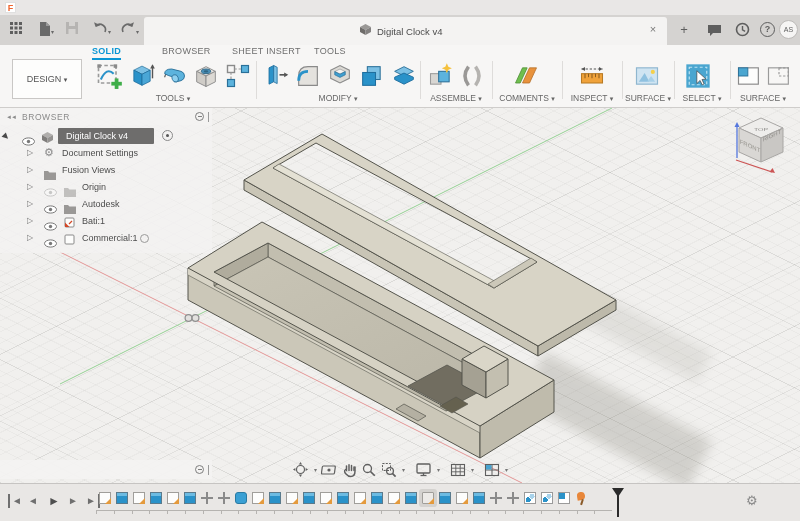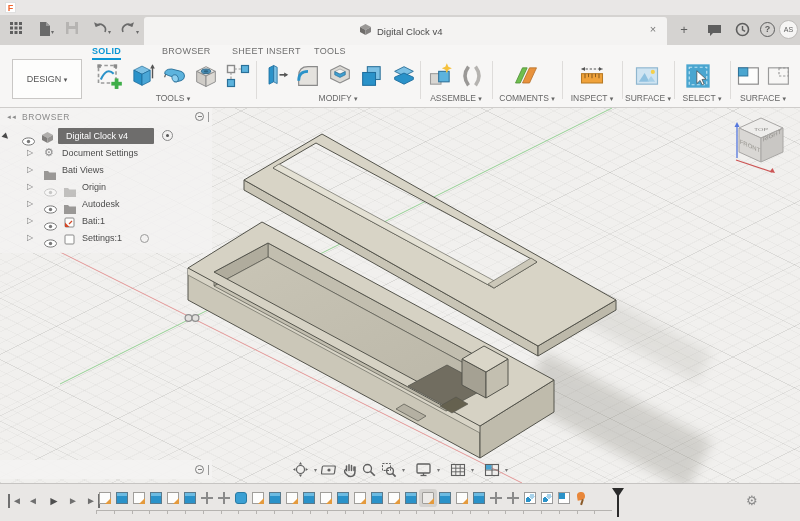--- a/index.html
+++ b/index.html
@@ -475,21 +475,21 @@
           <span class="lbl" style="left:62px;">Document Settings</span>
         </div>
 
         <div class="trow">
           <span class="exp">▷</span>
           <span style="position:absolute;left:44px;top:4px;">
             <svg width="12" height="10" viewBox="0 0 12 10">
                 <path d="M0 1 h4 l1.5 1.5 H12 V10 H0 z" fill="#9a9896"></path>
               </svg>
           </span>
-          <span class="lbl" style="left:62px;">Bati Views</span>
+          <span class="lbl" style="left:62px;">Fusion Views</span>
         </div>
 
         <div class="trow">
           <span class="exp">▷</span>
           <span class="eye dim" style="left:44px;">
             <svg width="13" height="9" viewBox="0 0 13 9">
                 <ellipse cx="6.5" cy="4.5" rx="6" ry="3.6" fill="#fff" stroke="#787878"></ellipse>
                 <circle cx="6.5" cy="4.5" r="1.7" fill="#787878"></circle>
               </svg>
           </span>
@@ -541,21 +541,21 @@
             <svg width="13" height="9" viewBox="0 0 13 9">
                 <ellipse cx="6.5" cy="4.5" rx="6" ry="3.6" fill="#fff" stroke="#787878"></ellipse>
                 <circle cx="6.5" cy="4.5" r="1.7" fill="#787878"></circle>
               </svg>
           </span>
           <span style="position:absolute;left:63px;top:2px;">
             <svg width="13" height="13" viewBox="0 0 13 13">
                 <rect x="2" y="2" width="9" height="9" rx="1" fill="#fdfdfc" stroke="#8a8a8a"></rect>
               </svg>
           </span>
-          <span class="lbl" style="left:82px;">Settings:1</span>
+          <span class="lbl" style="left:82px;">Commercial:1</span>
           <span class="radio-empty" style="left:140px;"></span>
         </div>
       </div>
     </div>
 
     <div id="comments" class="abs">
       <span class="panel-hdr-txt" style="margin-left:12px;margin-top:48px;">COMMENTS</span>
       <span class="circle-minus"></span>
       <span class="panel-grip"></span>
     </div>

